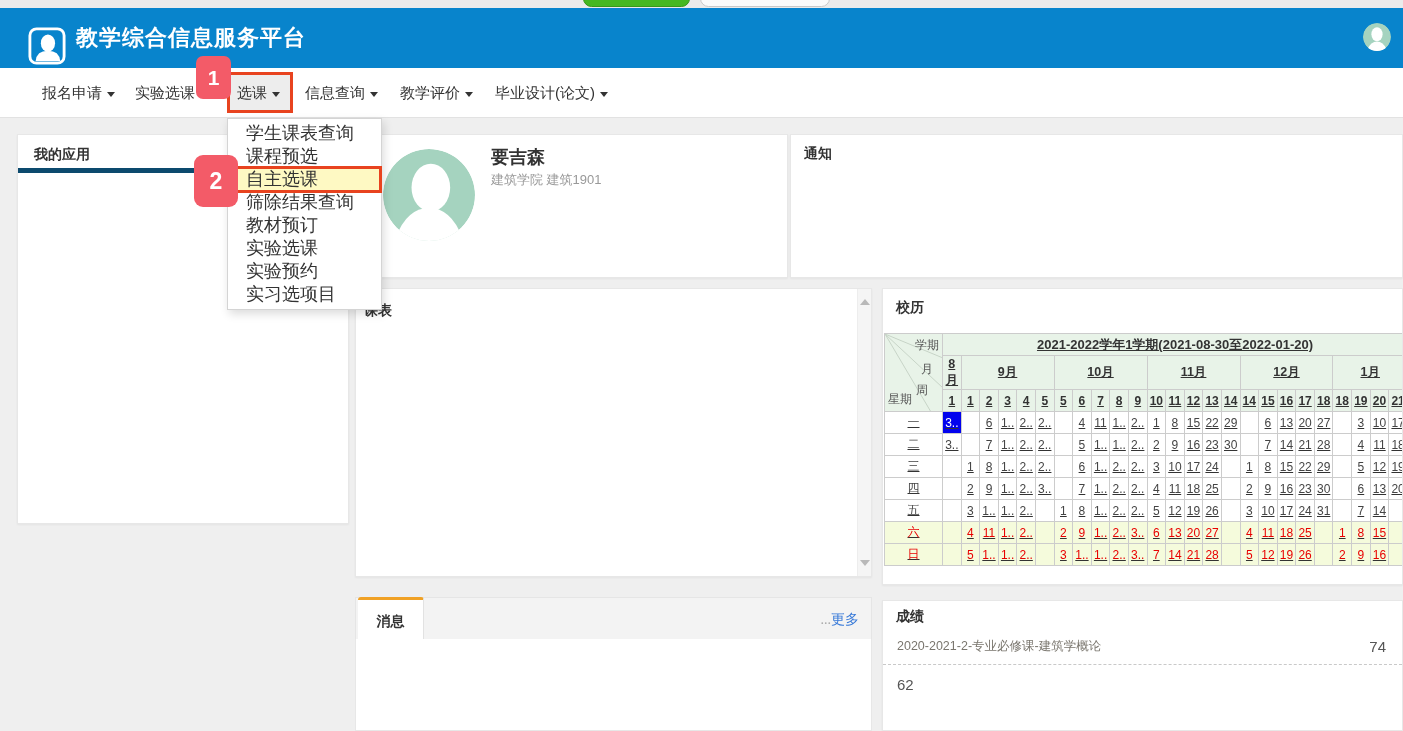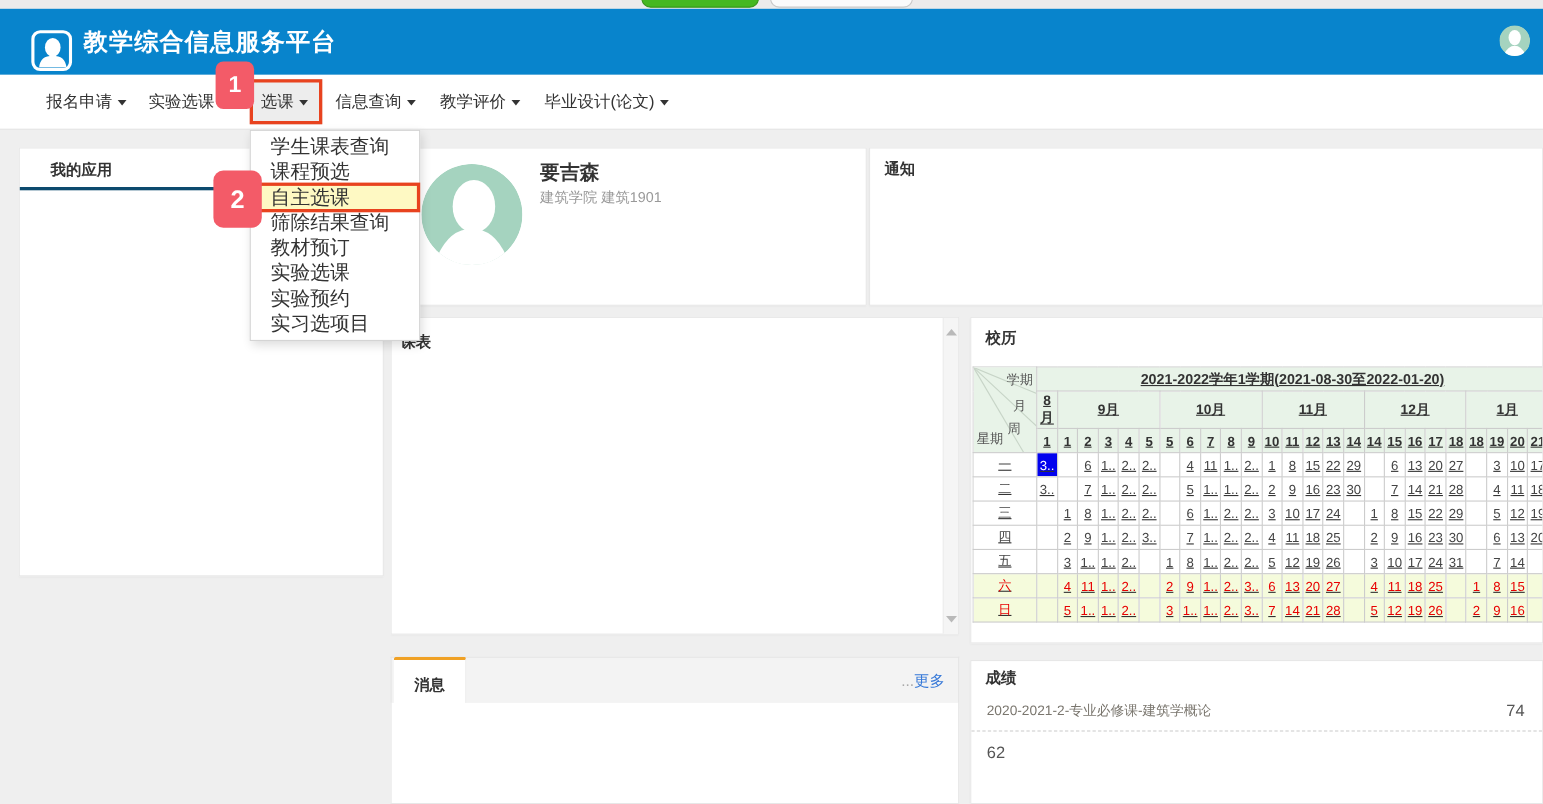--- a/index.html
+++ b/index.html
@@ -38,21 +38,21 @@
   .dropdown { position:absolute; left:227px; top:118px; width:155px; background:#fff;
     border:1px solid #d4d4d4; box-shadow:2px 4px 9px rgba(0,0,0,.14); z-index:50; padding:3px 0; }
   .dd-item { height:23px; line-height:23px; padding-left:18px; font-size:18px; color:#333; cursor:pointer; white-space:nowrap; }
   .dd-item.active { background:#fef9c3; }
   .dd-highlight { position:absolute; left:227px; top:166px; width:155px; height:27px;
     border:3px solid #e8431f; z-index:55; pointer-events:none; }
   
   .card { position:absolute; background:#fff; border:1px solid #e7e7e7; box-shadow:0 1px 2px rgba(0,0,0,.05); }
   .card-title { font-size:14px; font-weight:bold; color:#333; }
   .card-myapps { left:17px; top:134px; width:332px; height:390px; }
-  .myapps-head { height:38px; line-height:38px; padding-left:28px; border-bottom:3px solid #0c4a6e; }
+  .myapps-head { height:38px; line-height:38px; padding-left:16px; border-bottom:5px solid #0c4a6e; }
   .card-profile { left:355px; top:134px; width:433px; height:144px; }
   .avatar-big { position:absolute; left:27px; top:14px; width:92px; height:92px; border-radius:50%; overflow:hidden; }
   .profile-name { position:absolute; left:135px; top:10px; font-size:18px; font-weight:bold; color:#333; }
   .profile-dept { position:absolute; left:135px; top:36px; font-size:13px; color:#999; }
   .card-notice { left:790px; top:134px; width:613px; height:144px; }
   .pad-title { position:absolute; left:13px; top:10px; }
   .card-timetable { left:355px; top:288px; width:517px; height:289px; }
   .tt-title { position:absolute; left:8px; top:13px; }
   .v-scrollbar { position:absolute; right:0; top:0; width:14px; height:100%; background:#f5f5f5; border-left:1px solid #ededed; }
   .arr-up { position:absolute; left:2px; top:10px; width:0; height:0; border:5px solid transparent;
@@ -71,21 +71,21 @@
   .cal-title { background:#e8f3e8; height:22px; font-weight:bold; font-size:13px; color:#333; }
   .cal-month { background:#e8f3e8; height:34px; font-weight:bold; font-size:12.5px; color:#333;
     word-break:break-all; line-height:1.25; }
   .cal-week { background:#e8f3e8; height:22px; font-weight:bold; color:#333; }
   .cal-day { height:22px; background:#fff; color:#444; }
   .cal-cell { background:#fff; color:#444; }
   tr.weekend .cal-cell, tr.weekend .cal-day { background:#f5fbdc; color:#e80000; }
   .cal-cell.sel { background:#0202ee; color:#fff; }
   
   .msg-tabbar { position:absolute; left:355px; top:597px; width:517px; height:47px;
-    background:#f3f3f3; border:1px solid #e5e5e5; border-bottom:1px solid #e0e0e0; }
+    background:#f3f3f3; border:1px solid #e5e5e5; border-bottom:1px solid #e0e0e0;font-family:Liberation Serif, serif; }
   .msg-tab { position:absolute; left:2px; top:-1px; width:66px; height:48px; background:#fff;
     border-top:3px solid #f0a125; border-right:1px solid #e2e2e2; border-radius:3px 3px 0 0;
     text-align:center; line-height:44px; font-size:14px; font-weight:bold; cursor:pointer; }
   .msg-more { position:absolute; right:12px; top:13px; font-size:14px; cursor:pointer; }
   .msg-more .dots { color:#a9a9a9; } .msg-more .lbl { color:#3779d8; }
   .msg-content { position:absolute; left:355px; top:639px; width:517px; height:92px; background:#fff;
     border:1px solid #e7e7e7; border-top:none; }
   
   .card-grades { left:882px; top:600px; width:521px; height:131px; overflow:hidden; }
   .grade-list { position:absolute; left:0; top:26px; width:100%; }

